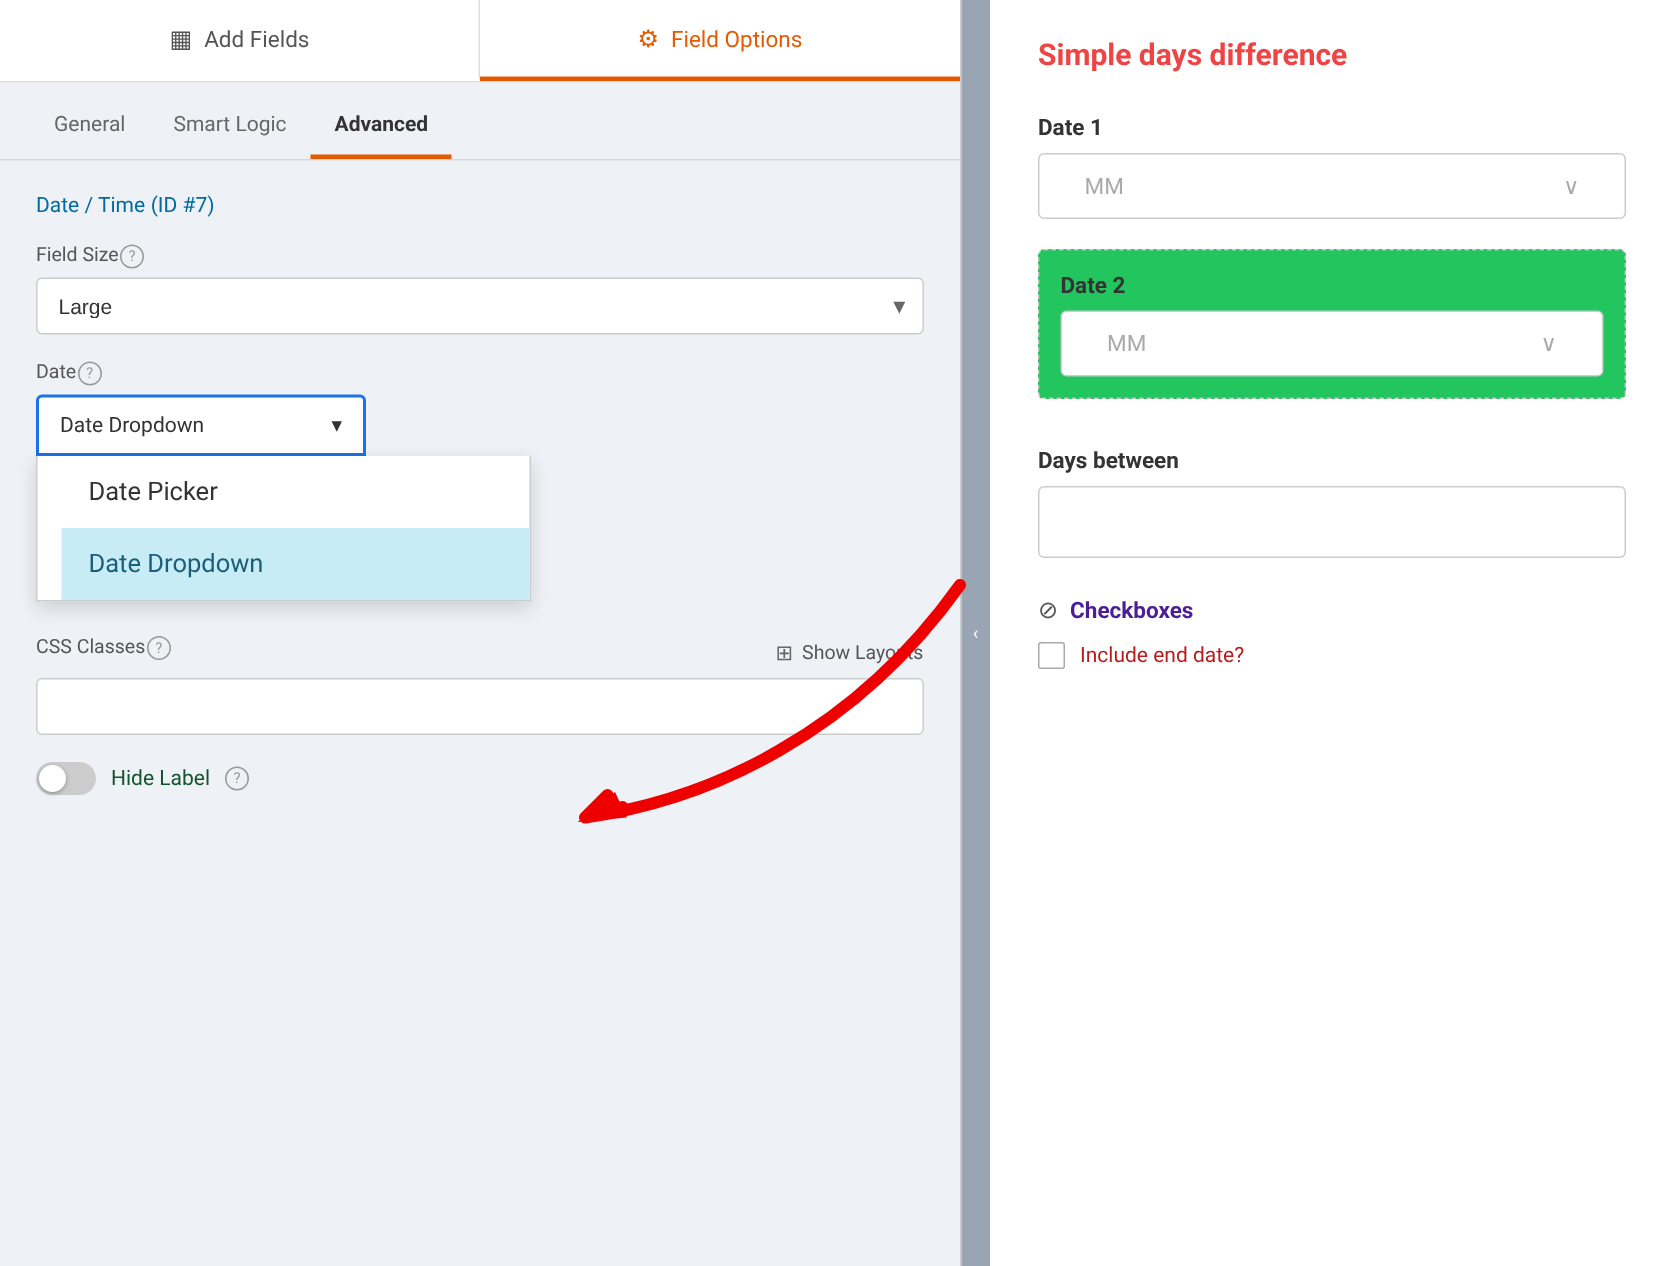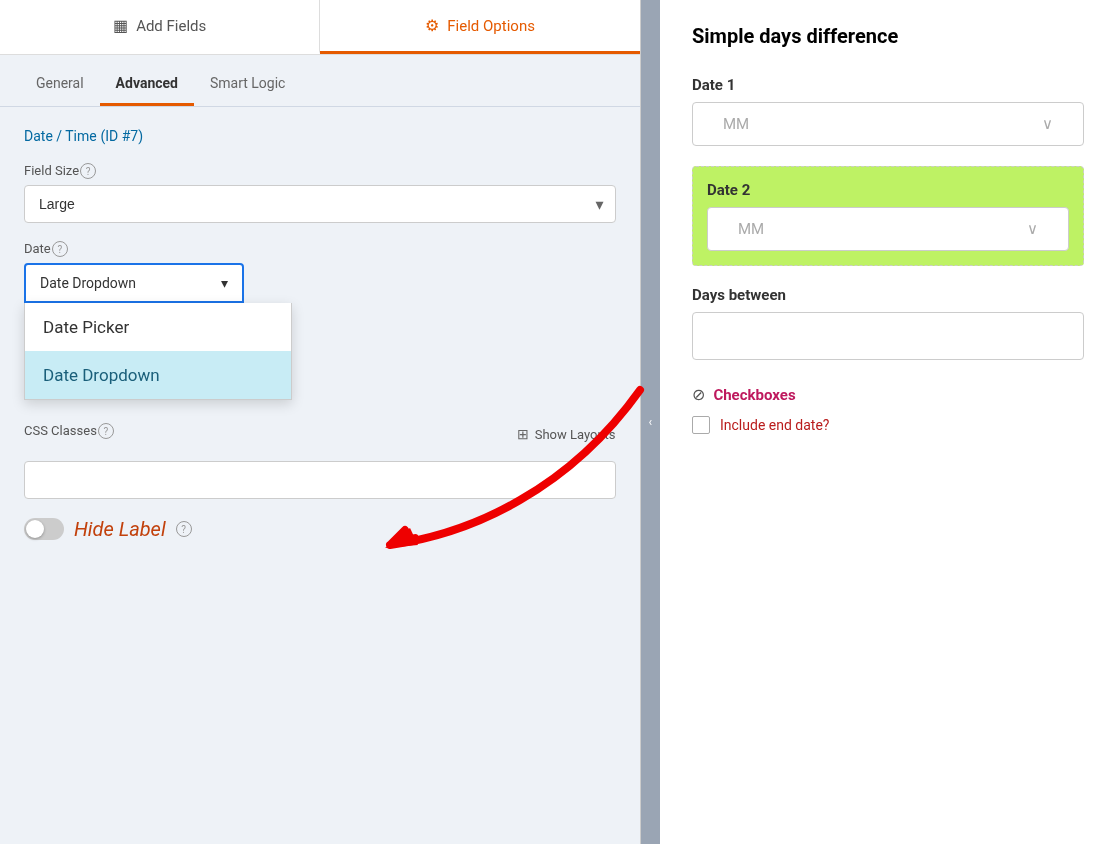--- a/index.html
+++ b/index.html
@@ -166,46 +166,47 @@
       justify-content: space-between;
       cursor: pointer;
       border-bottom-left-radius: 0;
       border-bottom-right-radius: 0;
     }
 
     .dropdown-menu {
       position: absolute;
       top: 100%;
       left: 0;
-      width: 268px;
+      width: 330px;
       background: #fff;
       border: 1px solid #ccc;
       border-top: none;
       z-index: 100;
       box-shadow: 0 4px 12px rgba(0,0,0,0.15);
+      padding-left: 16px;
     }
 
     .dropdown-item {
       padding: 14px 18px;
       font-size: 17px;
       color: #333;
       cursor: pointer;
     }
 
     .dropdown-item.selected {
       background: #c8ecf5;
       color: #1a5f7a;
     }
 
     
     .css-classes-header {
       display: flex;
       align-items: center;
       justify-content: space-between;
-      margin-bottom: 16px;
+      margin-bottom: 6px;
     }
 
     .show-layouts-btn {
       display: flex;
       align-items: center;
       gap: 6px;
       font-size: 13px;
       color: #555;
       cursor: pointer;
     }
@@ -248,37 +249,36 @@
       width: 18px;
       height: 18px;
       background: #fff;
       border-radius: 50%;
       top: 2px;
       left: 2px;
       box-shadow: 0 1px 3px rgba(0,0,0,0.3);
     }
 
     .toggle-label {
-      font-size: 20px;
-      color: #c2410c;
-      font-style: italic;
+      font-size: 14px;
+      color: #14532d;
     }
 
     
     .right-panel {
       flex: 1;
       background: #fff;
       padding: 24px 32px;
       overflow-y: auto;
     }
 
     .right-title {
       font-size: 20px;
       font-weight: 700;
-      color: #000000;
+      color: #ef4444;
       margin-bottom: 28px;
     }
 
     .date-section {
       margin-bottom: 20px;
     }
 
     .date-label {
       font-size: 15px;
       font-weight: 700;
@@ -294,25 +294,25 @@
       background: #fff;
       font-size: 15px;
       color: #aaa;
       display: flex;
       align-items: center;
       justify-content: space-between;
       cursor: pointer;
     }
 
     .date-section-2 {
-      background: #bef264;
+      background: #22c55e;
       border: 1px dashed #ccc;
       border-radius: 4px;
       padding: 14px;
-      margin-bottom: 20px;
+      margin-bottom: 32px;
     }
 
     .days-between-section {
       margin-bottom: 25px;
     }
 
     .days-between-input {
       width: 100%;
       padding: 12px 16px;
       border: 1px solid #ccc;
@@ -333,21 +333,21 @@
     }
 
     .checkboxes-icon {
       font-size: 16px;
       color: #555;
     }
 
     .checkboxes-title {
       font-size: 15px;
       font-weight: 700;
-      color: #be185d;
+      color: #4c1d95;
     }
 
     .checkbox-row {
       display: flex;
       align-items: center;
       gap: 10px;
     }
 
     .checkbox-box {
       width: 18px;
@@ -405,22 +405,22 @@
         <span>Add Fields</span>
       </div>
       <div class="top-tab active">
         <span class="tab-icon">⚙</span>
         <span>Field Options</span>
       </div>
     </div>
 
     <div class="sub-tabs">
       <div class="sub-tab">General</div>
+      <div class="sub-tab">Smart Logic</div>
       <div class="sub-tab active">Advanced</div>
-      <div class="sub-tab">Smart Logic</div>
     </div>
 
     <div class="panel-content">
 
       <div class="field-title">
         <span>Date / Time</span>&nbsp;<span>(ID #7)</span>
       </div>
 
       <div class="form-group">
         <div class="form-label">

